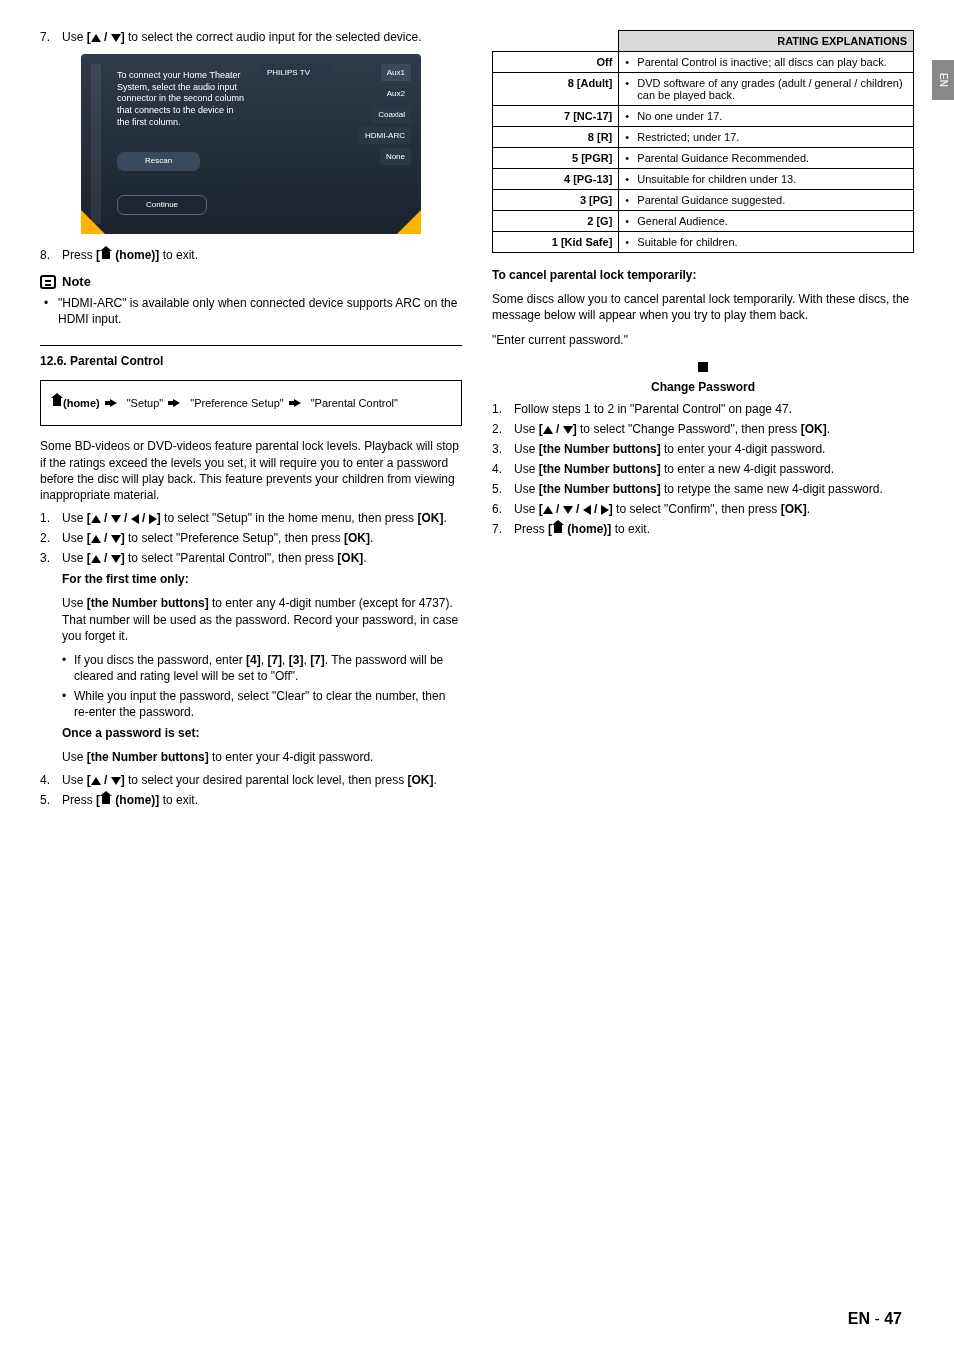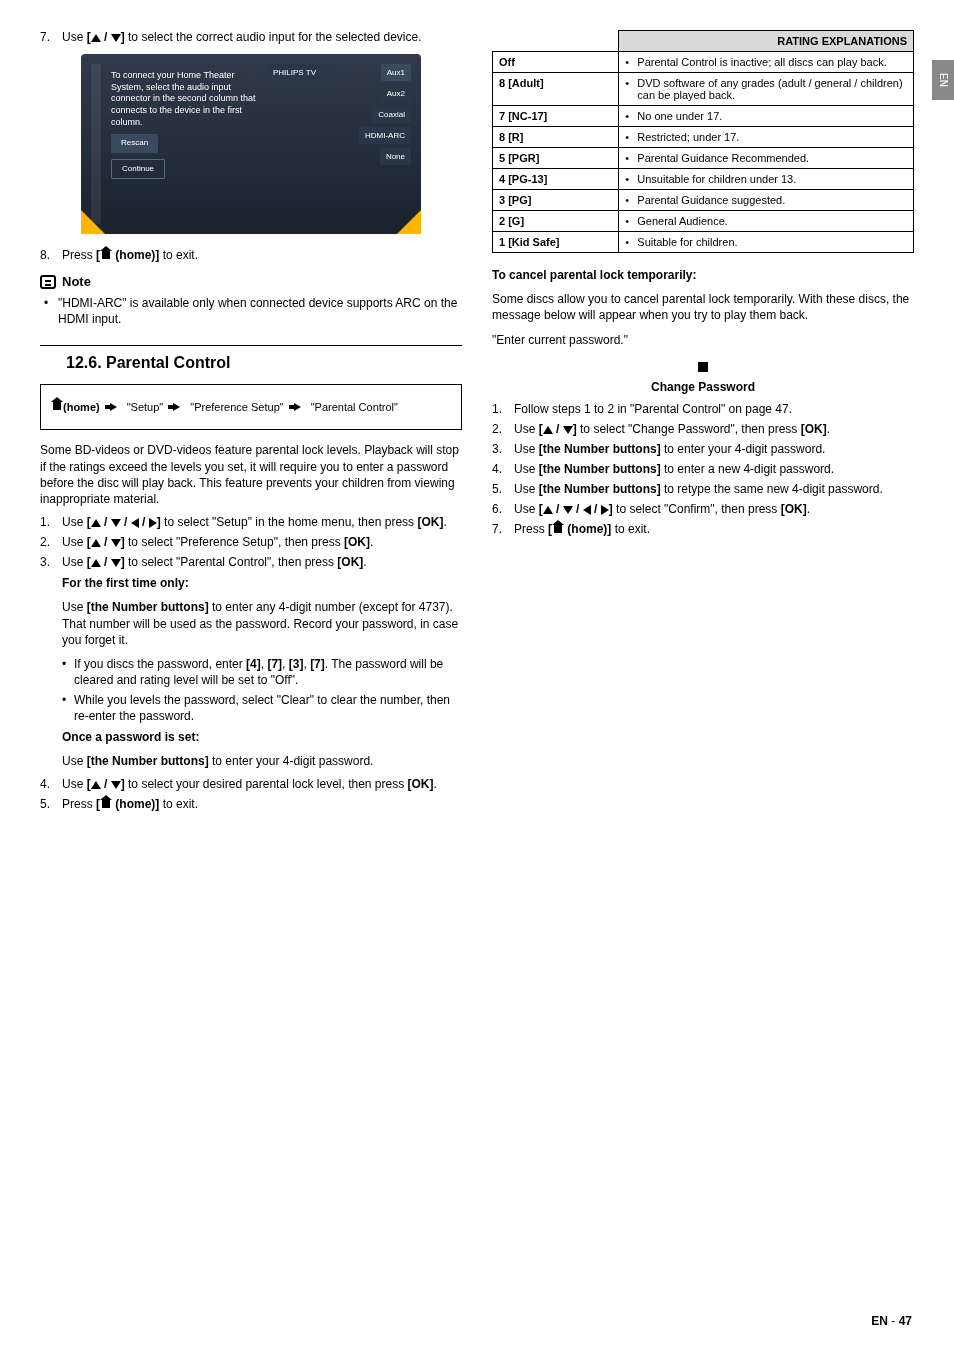--- a/index.html
+++ b/index.html
@@ -49,21 +49,21 @@
   .bold { font-weight: bold; }
   .screenshot {
     width: 340px;
     height: 180px;
     margin: 10px auto 14px auto;
     position: relative;
     background: linear-gradient(180deg, #303a4a, #1a222e);
     border-radius: 4px;
     padding: 10px;
     display: flex;
-    gap: 4px;
+    gap: 10px;
     font-size: 9px;
     color: #fff;
   }
   .screenshot .side-bar {
     width: 10px;
     background: rgba(255,255,255,0.08);
     border-radius: 2px;
   }
   .screenshot .text-col {
     flex: 1;
@@ -87,23 +87,23 @@
     border-radius: 2px;
     padding: 4px 6px;
     margin-bottom: 2px;
     font-size: 8px;
   }
   .screenshot .cell-dark {
     background: #2b3749;
   }
   .screenshot .btn {
     background: #3a4a5e;
-    border-radius: 1px;
-    padding: 4px 10px;
-    margin-top: 6px;
+    border-radius: 7px;
+    padding: 4px 28px;
+    margin-top: 24px;
     display: inline-block;
     font-size: 8px;
   }
   .screenshot .btn-outline {
     border: 1px solid #5a6a7e;
     background: transparent;
   }
   .corner-triangle-left {
     position: absolute;
     bottom: 0; left: 0;
@@ -152,24 +152,23 @@
   .bullet-list li > span:first-child {
     flex-shrink: 0;
     width: 14px;
   }
   hr.section-rule {
     border: none;
     border-top: 1px solid #000;
     margin: 18px 0 8px 0;
   }
   h2.section-title {
-    font-size: 16px;
+    font-size: 12px;
     font-weight: bold;
     margin-bottom: 12px;
-    margin-left: 26px;
   }
   .nav-table {
     border: 1.5px solid #000;
     display: flex;
     align-items: center;
     padding: 16px 10px;
     font-size: 11px;
     margin-bottom: 12px;
   }
   .nav-table .arrow {
@@ -207,20 +206,21 @@
     font-size: 11px;
   }
   table.ratings th {
     background: #d9d9d9;
     text-align: right;
     font-weight: bold;
   }
   table.ratings td:first-child {
     font-weight: bold;
     width: 30%;
+    text-align: right;
   }
   .td-flex {
     display: flex;
   }
   .td-flex > span:first-child {
     width: 12px;
     flex-shrink: 0;
   }
   .sub-heading {
     font-weight: bold;
@@ -236,22 +236,22 @@
     flex-direction: column;
   }
   .square-heading .sq {
     width: 10px;
     height: 10px;
     background: #000;
   }
   .footer {
     position: absolute;
     bottom: 18px;
-    right: 42px;
-    font-size: 12px;
+    right: 52px;
+    font-size: 16px;
   }
   .footer .bold { font-weight: bold; }
   .tri-up, .tri-down, .tri-left, .tri-right {
     display: inline-block;
     width: 0; height: 0;
     vertical-align: middle;
   }
   .tri-up { border-left: 5px solid transparent; border-right: 5px solid transparent; border-bottom: 8px solid #000; }
   .tri-down { border-left: 5px solid transparent; border-right: 5px solid transparent; border-top: 8px solid #000; }
   .tri-left { border-top: 5px solid transparent; border-bottom: 5px solid transparent; border-right: 8px solid #000; }
@@ -396,21 +396,21 @@
       </p>
       <ul class="sub-bullet">
         <li>
             <span>•</span>
             <span>
           <span>If you discs the password, enter </span><span class="bold">[4]</span>, <span class="bold">[7]</span>, <span class="bold">[3]</span>, <span class="bold">[7]</span><span>. The password will be cleared and rating level will be set to "Off".</span>
         </span>
           </li>
         <li>
             <span>•</span>
-            <span>While you levels the password, select "Clear" to clear the number, then re-enter the password.</span>
+            <span>While you input the password, select "Clear" to clear the number, then re-enter the password.</span>
           </li>
       </ul>
       <p class="bold">Once a password is set:</p>
       <p>
         <span>Use </span><span class="bold">[the Number buttons]</span><span> to enter your 4-digit password.</span>
       </p>
     </div>
 
     <div class="step">
       <div class="step-num">4.</div>

